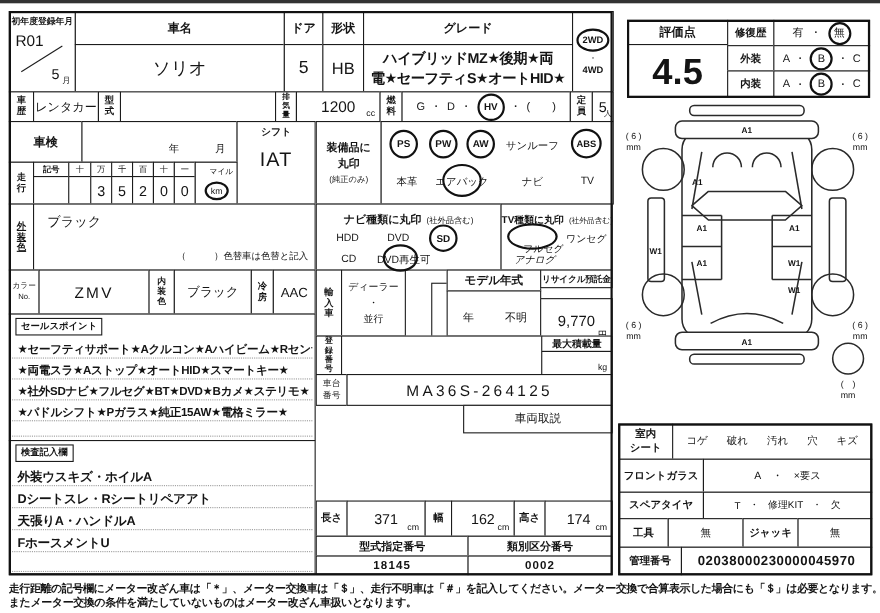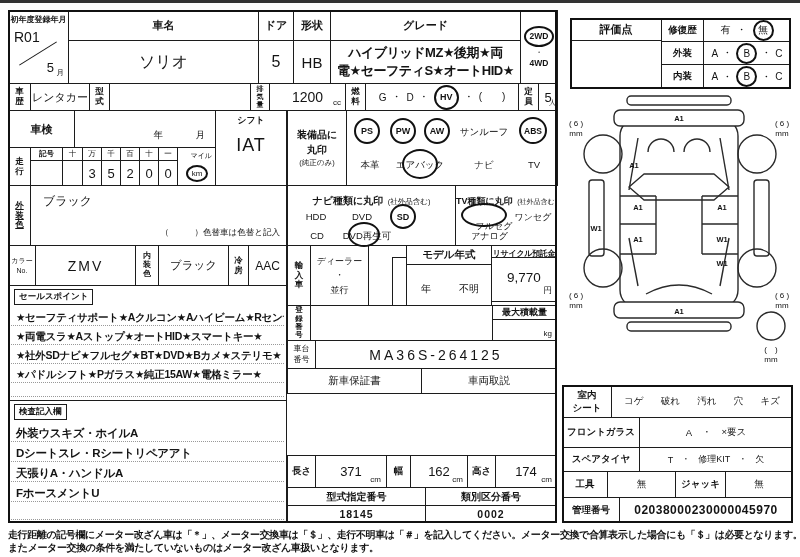--- a/index.html
+++ b/index.html
@@ -200,21 +200,21 @@
     <div class="oval" style="left:60px;top:36px;width:32px;height:25px;"></div>
   </div>
   <div class="c" style="left:455px;top:185px;width:102px;height:61px;">
     <div class="abs" style="left:0;top:4px;width:100%;text-align:center;white-space:nowrap;">
       <span class="b" style="font-size:9px;">TV種類に丸印</span>
       <span style="font-size:7px;">(社外品含む)</span>
     </div>
     <span class="abs" style="left:6px;top:34px;width:64px;text-align:center;font-size:9px;">フルセグ</span>
     <div class="oval" style="left:5px;top:17px;width:46px;height:24px;"></div>
     <span class="abs" style="left:55px;top:25px;width:44px;text-align:center;font-size:9px;">ワンセグ</span>
-    <span class="abs" style="left:8px;top:44px;width:44px;text-align:right;font-size:9px;">アナログ</span>
+    <span class="abs" style="left:8px;top:44px;width:44px;text-align:center;font-size:9px;font-style:italic;">アナログ</span>
   </div>
 
   <div class="c cen" style="left:287px;top:245px;width:24px;height:61px;">
     <span class="vl b" style="font-size:8.5px;">輸入車</span>
   </div>
   <div class="c col" style="left:310px;top:245px;width:59px;height:61px;font-size:9px;line-height:1.6;">
     <span>ディーラー</span>
     <span>・</span>
     <span>並行</span>
   </div>
@@ -222,41 +222,40 @@
     <span>右H</span>
     <span>・</span>
     <span>左H</span>
   </div>
   <div class="c cen b" style="left:406px;top:245px;width:86px;height:20px;font-size:10.5px;">モデル年式</div>
   <div class="c" style="left:406px;top:264px;width:86px;height:42px;">
     <span class="abs" style="left:14px;bottom:9px;font-size:10px;">年</span>
     <span class="abs" style="right:12px;bottom:9px;font-size:10px;">不明</span>
   </div>
   <div class="c cen b" style="left:491px;top:245px;width:66px;height:17px;font-size:8px;letter-spacing:-0.3px;">リサイクル預託金</div>
-  <div class="c" style="left:491px;top:257px;width:66px;height:45px;">
+  <div class="c" style="left:491px;top:271px;width:66px;height:45px;">
     <span class="abs" style="left:0;top:12px;width:100%;text-align:center;font-size:13.5px;">9,770</span>
     <span class="abs" style="right:4px;bottom:4px;font-size:8.5px;">円</span>
   </div>
 
   <div class="c cen" style="left:287px;top:305px;width:24px;height:36px;justify-content:center;">
     <span class="vl b" style="font-size:7.5px;">登録番号</span>
   </div>
   <div class="c" style="left:310px;top:305px;width:183px;height:36px;"></div>
   <div class="c cen b" style="left:492px;top:305px;width:65px;height:15px;font-size:9px;">最大積載量</div>
   <div class="c" style="left:492px;top:319px;width:65px;height:22px;">
     <span class="abs" style="right:4px;bottom:2px;font-size:8px;">kg</span>
   </div>
 
   <div class="c col" style="left:287px;top:340px;width:29px;height:29px;font-size:8px;line-height:1.3;">
     <span>車台</span>
     <span>番号</span>
   </div>
   <div class="c cen" style="left:315px;top:340px;width:242px;height:29px;font-size:14px;letter-spacing:3px;">MA36S-264125</div>
 
-  <div class="c cen" style="left:287px;top:368px;width:135px;height:26px;font-size:10.5px;">新車保証書</div>
   <div class="c cen" style="left:421px;top:368px;width:136px;height:26px;font-size:10.5px;">車両取説</div>
 
 
   <div class="c cen b" style="left:287px;top:455px;width:29px;height:33px;font-size:9.5px;">長さ</div>
   <div class="c cen" style="left:315px;top:455px;width:72px;height:33px;font-size:13px;">
     <span>371</span>
     <span class="abs" style="right:5px;bottom:3px;font-size:8px;">cm</span>
   </div>
   <div class="c cen b" style="left:386px;top:455px;width:25px;height:33px;font-size:9.5px;">幅</div>
   <div class="c cen" style="left:410px;top:455px;width:58px;height:33px;font-size:13px;">
@@ -270,20 +269,21 @@
   </div>
 
   <div class="c cen b" style="left:287px;top:487px;width:139px;height:19px;font-size:10px;">型式指定番号</div>
   <div class="c cen b" style="left:425px;top:487px;width:132px;height:19px;font-size:10px;">類別区分番号</div>
   <div class="c cen b" style="left:287px;top:505px;width:139px;height:18px;font-size:10.5px;letter-spacing:1px;">18145</div>
   <div class="c cen b" style="left:425px;top:505px;width:132px;height:18px;font-size:10.5px;letter-spacing:1px;">0002</div>
 
   <div class="outline" style="left:8px;top:10px;width:549px;height:513px;"></div>
 
   <div class="c cen b" style="left:570px;top:18px;width:92px;height:23px;font-size:11px;">評価点</div>
+  <div class="c cen b" style="left:570px;top:40px;width:92px;height:49px;font-size:33px;">4.5</div>
   <div class="c cen b" style="left:661px;top:18px;width:43px;height:24px;font-size:9.5px;">修復歴</div>
   <div class="c cen" style="left:703px;top:18px;width:88px;height:24px;font-size:10px;gap:6px;">
     <span>有</span>
     <span>・</span>
     <span class="circ" style="width:21px;height:21px;font-size:10px;">無</span>
   </div>
   <div class="c cen b" style="left:661px;top:41px;width:43px;height:24px;font-size:9.5px;">外装</div>
   <div class="c cen" style="left:703px;top:41px;width:88px;height:24px;font-size:10px;gap:4px;">
     <span>A</span>
     <span>・</span>

